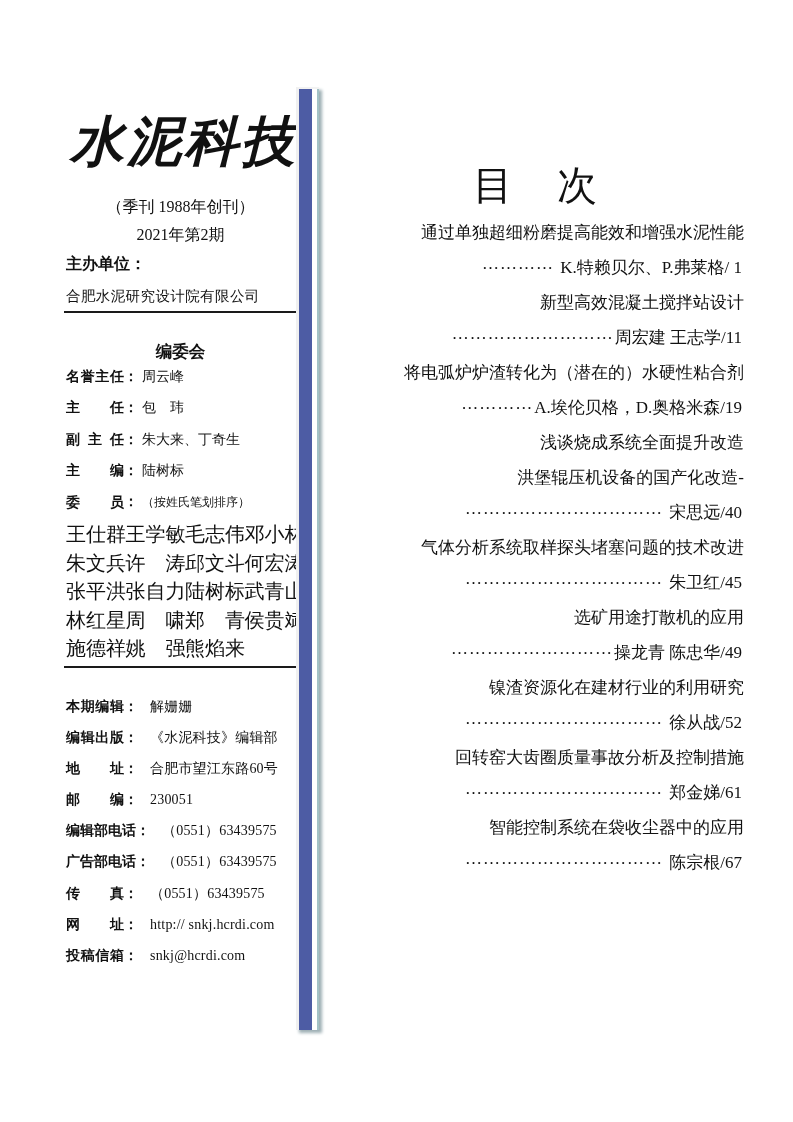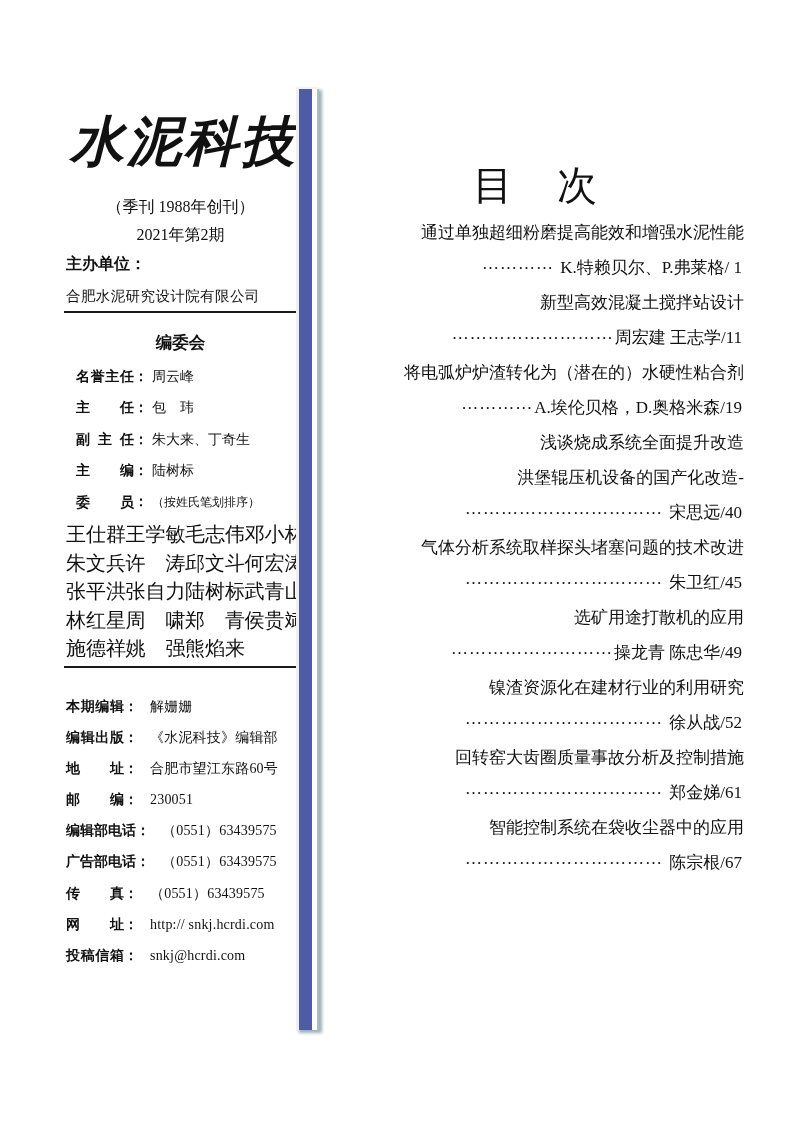--- a/index.html
+++ b/index.html
@@ -19,28 +19,28 @@
   .j-issue{position:absolute;left:0;top:225px;width:233px;text-align:center;font-size:16px;}
   .org-label{
     position:absolute;left:2px;top:254px;font-size:16px;font-weight:bold;
     font-family:"Liberation Sans","DejaVu Sans",sans-serif;
   }
   .org-name{position:absolute;left:2px;top:287px;font-size:14.5px;letter-spacing:0.4px;}
   .rule{position:absolute;left:0;width:232px;height:0;border-top:2px solid #1a1a1a;}
   .rule1{top:311px;}
   .rule2{top:666px;}
   .board-head{
-    position:absolute;left:0;top:332px;width:233px;text-align:center;
+    position:absolute;left:0;top:341px;width:233px;text-align:center;
     font-size:16.5px;font-weight:bold;font-family:"Liberation Sans","DejaVu Sans",sans-serif;
   }
   #roles{position:absolute;left:2px;top:361px;width:231px;}
   .role-row{line-height:31.3px;white-space:nowrap;font-size:14px;}
   .role-label{
     display:inline-block;width:58px;text-align:justify;text-align-last:justify;
-    font-weight:bold;font-family:"Liberation Sans","DejaVu Sans",sans-serif;vertical-align:bottom;margin-left:10px;
+    font-weight:bold;font-family:"Liberation Sans","DejaVu Sans",sans-serif;vertical-align:bottom;
   }
   .role-colon{font-weight:bold;font-family:"Liberation Sans","DejaVu Sans",sans-serif;}
   .role-value{margin-left:4px;}
   .role-value.small{font-size:12px;}
   #members{
     position:absolute;left:2px;top:520px;width:231px;
     display:grid;grid-template-columns:repeat(4,59.5px);
     font-size:20px;line-height:28.6px;
   }
   .member{white-space:nowrap;}

